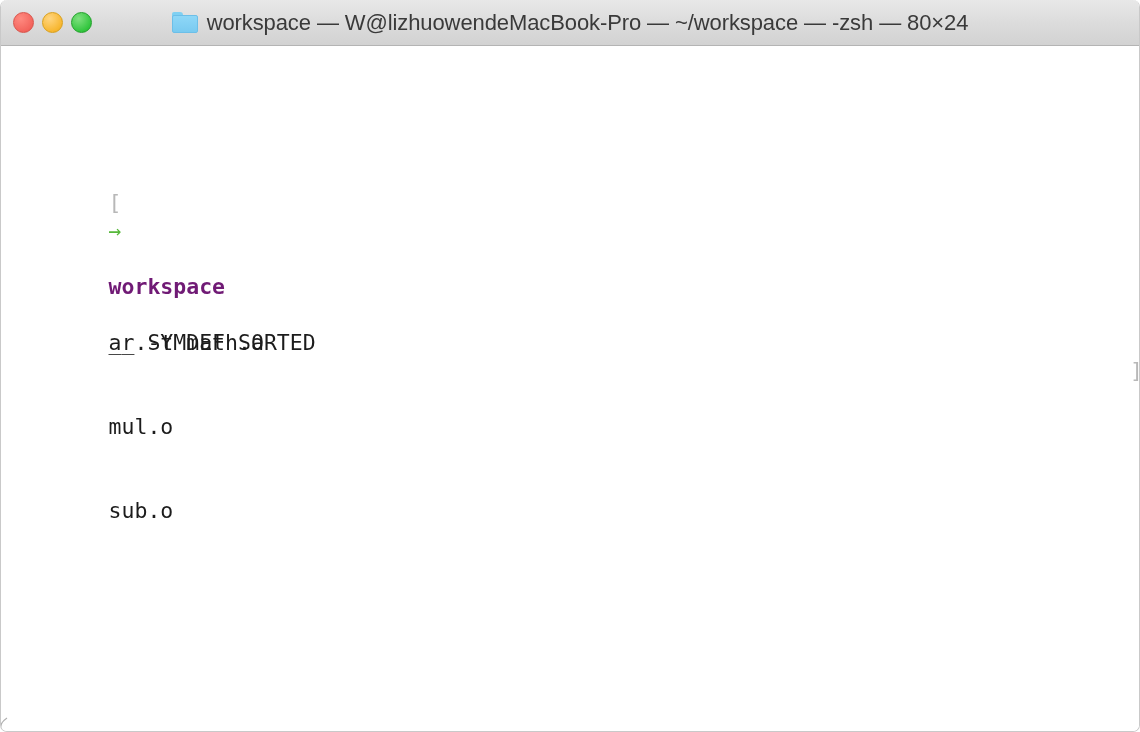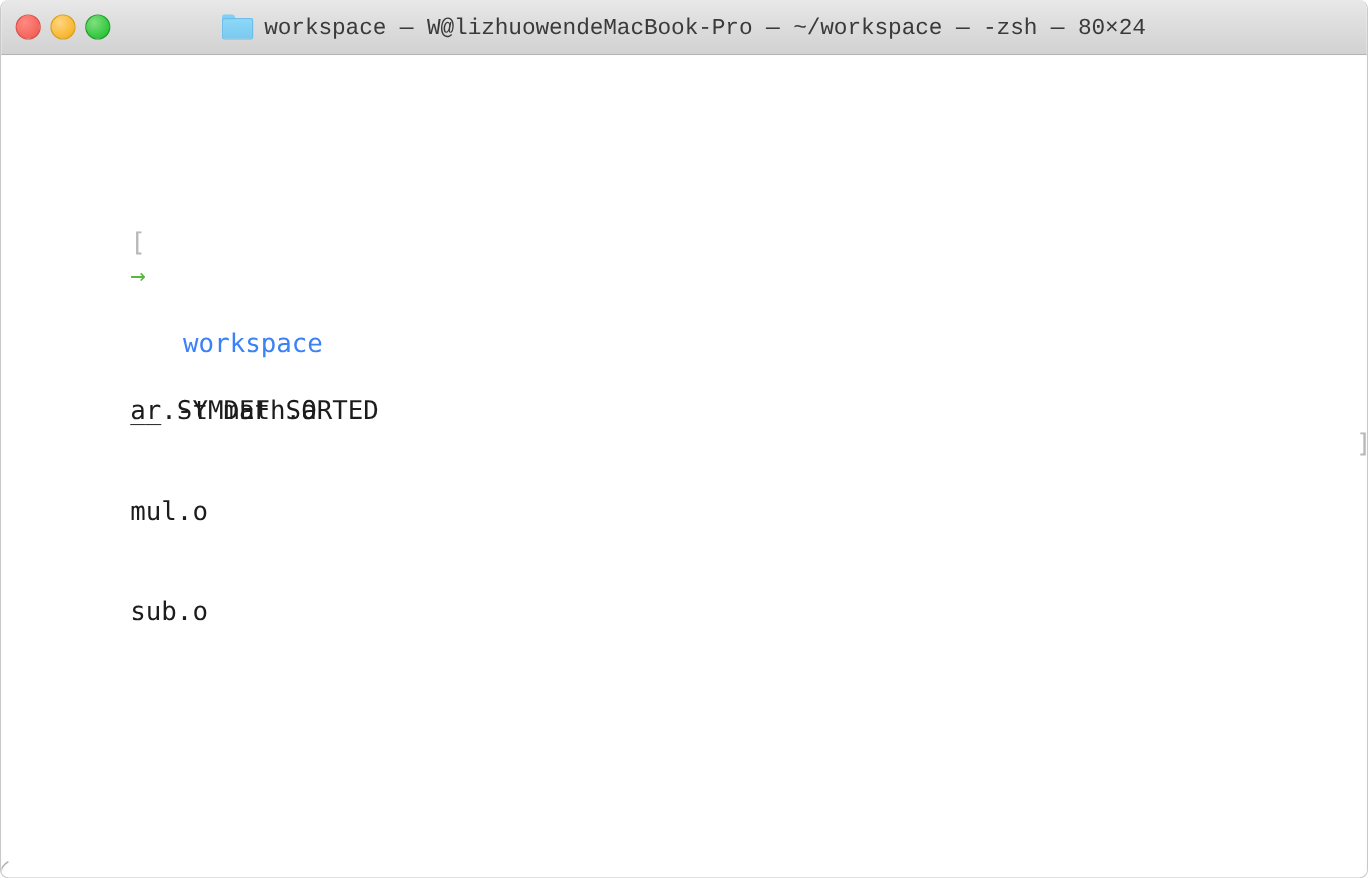--- a/index.html
+++ b/index.html
@@ -82,22 +82,22 @@
     position: absolute;
     left: 0; top: 3px;
     width: 26px; height: 18px;
     background: linear-gradient(to bottom, #8ed7f7 0%, #79caf0 100%);
     border-radius: 2px;
     border: 1px solid #6cbfe8;
     box-sizing: border-box;
   }
 
   .title-text {
-    font-family: Liberation Mono, monospace;
-    font-size: 19px;
+    font-family: Liberation Sans, sans-serif;
+    font-size: 22px;
     color: #3a3a3a;
     white-space: nowrap;
     letter-spacing: -0.1px;
   }
 
   
   .terminal {
     position: relative;
     width: 100%;
     height: 686px;
@@ -120,21 +120,21 @@
   }
 
   .row {
     height: 28px;
     white-space: pre;
     position: relative;
   }
 
   
   .c-default { color: #1c1c1c; }
-  .c-cyan    { color: #3b82f6; font-weight: normal; margin-left: 44px; }
+  .c-cyan    { color: #701a75; font-weight: bold; }
   .c-green   { color: #57b83a; }
   .c-bracket { color: #b8b8b8; }
 
   
   .eol-bracket {
     position: absolute;
     left: 1125px;
     color: #b8b8b8;
     font-family: "DejaVu Sans Mono", "Liberation Mono", monospace;
     font-size: 21.5px;

